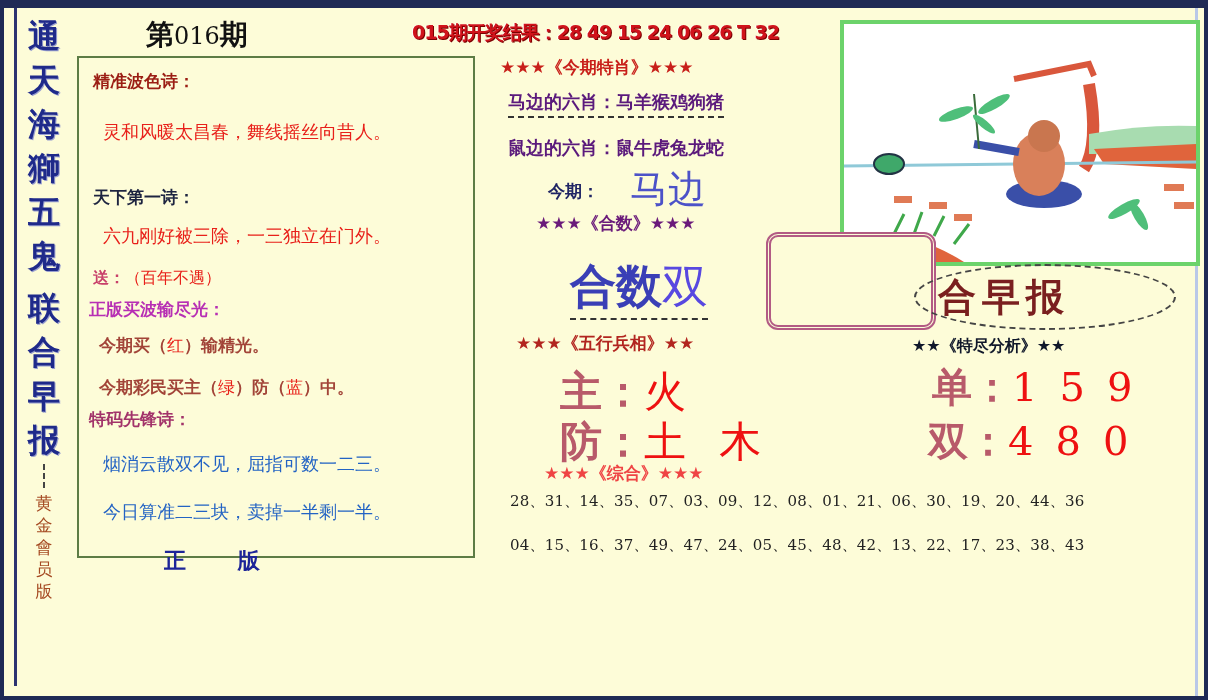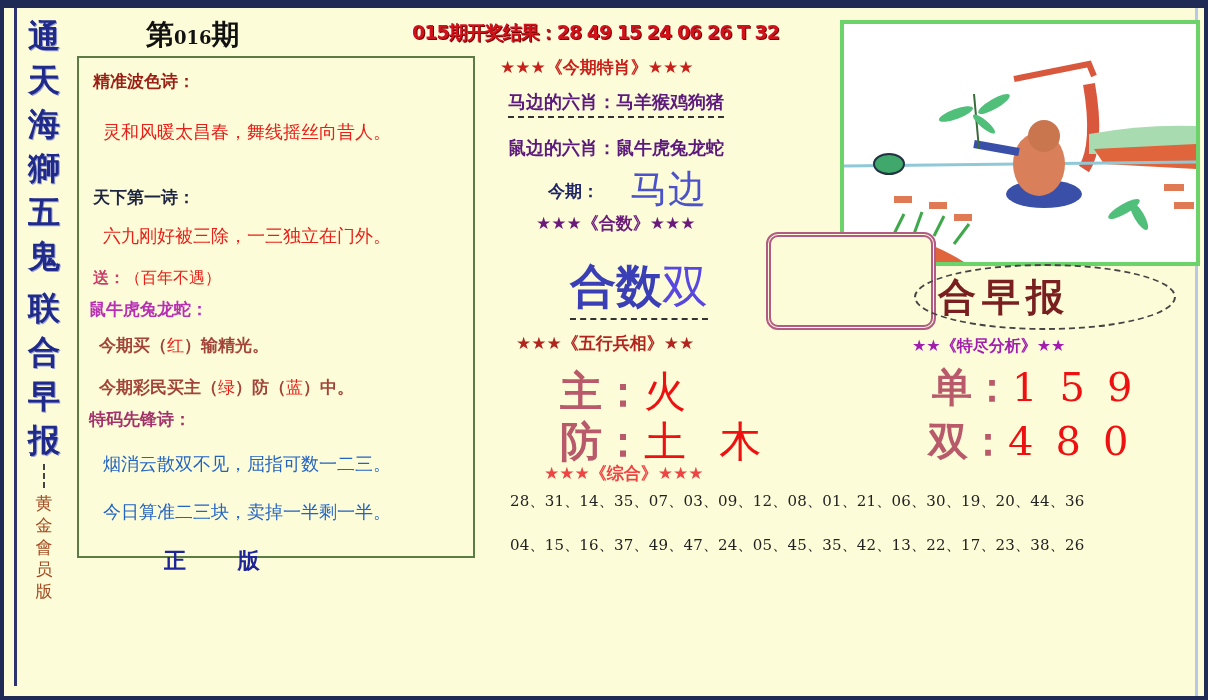--- a/index.html
+++ b/index.html
@@ -7,21 +7,21 @@
   .frame { position: absolute; left: 0; top: 0; width: 1208px; height: 700px; background: #fdfcd8; border: 4px solid #1f2a55; border-top-width: 8px; }
   .left-rule { position: absolute; left: 10px; top: 0; bottom: 10px; width: 3px; background: #2c3370; }
   .right-rule { position: absolute; right: 6px; top: 0; bottom: 0; width: 3px; background: #b9c8e8; }
   .vtitle { position: absolute; left: 18px; top: 6px; width: 44px; display: flex; flex-direction: column; align-items: center; }
   .vtitle .ch { font-family: "DejaVu Serif", serif; font-weight: bold; font-size: 32px; color: #1f2a8a; line-height: 44px; text-shadow: 1px 1px 0 #9aa0d0; }
   .vtitle .gap { height: 8px; }
   .vsub { position: absolute; left: 30px; top: 456px; width: 20px; display: flex; flex-direction: column; align-items: center; }
   .vsub .dash { width: 2px; height: 24px; border-left: 2px dashed #444; margin-bottom: 4px; }
   .vsub .ch { font-family: "DejaVu Serif", serif; font-size: 17px; color: #a54a22; line-height: 22px; }
   .issue { position: absolute; left: 142px; top: 8px; font-family: "DejaVu Serif", serif; font-size: 28px; color: #111; font-weight: bold; }
-  .issue .num { font-weight: bold; font-size: 18px; margin-top: 36px; }
+  .issue .num { font-weight: normal; font-size: 24px; margin-top: 36px; }
   .result-line { position: absolute; left: 408px; top: 12px; font-size: 19px; font-weight: bold; color: #d0131b; letter-spacing: -1px; text-shadow: 1px 1px 0 #7a0000, -1px 0 0 #fff; }
   .poem-box { position: absolute; left: 73px; top: 48px; width: 398px; height: 502px; border: 2px solid #5d7c45; border-top-width: 2px; }
   .poem-box .lbl { position: absolute; left: 14px; font-weight: bold; font-size: 17px; }
   .poem-box .line { position: absolute; left: 24px; font-family: "DejaVu Serif", serif; font-size: 18px; white-space: nowrap; }
   .red { color: #e8201a; }
   .blue { color: #2363c4; }
   .lbl-red { color: #9b1e14; }
   .lbl-dark { color: #1d2440; }
   .lbl-pink { color: #c8406a; }
   .lbl-magenta { color: #b72fb4; }
@@ -34,21 +34,21 @@
   .heshu { position: absolute; left: 86px; top: 208px; font-size: 46px; font-weight: bold; color: #3a3fb6; border-bottom: 2px dashed #333; text-align: center; }
   .heshu .v { font-weight: normal; color: #5848e0; font-family: "DejaVu Serif", serif; }
   .wx { position: absolute; font-family: "DejaVu Serif", serif; font-size: 42px; white-space: nowrap; }
   .wx .k { color: #b85a6a; font-weight: bold; }
   .wx .v { color: #ee1111; }
   .numbers { position: absolute; left: 506px; font-family: "DejaVu Serif", serif; font-size: 15px; color: #222; white-space: nowrap; letter-spacing: 0.2px; }
   .picture { position: absolute; left: 836px; top: 12px; width: 360px; height: 246px; border: 4px solid #6cd36b; background: #fff; overflow: hidden; }
   .stamp { position: absolute; left: 762px; top: 224px; width: 170px; height: 98px; border: 5px double #b25b84; border-radius: 12px; background: #fdfcd8; }
   .brand { position: absolute; left: 910px; top: 256px; width: 262px; height: 66px; border: 2px dashed #444; border-radius: 50%; }
   .brand span { position: absolute; left: 22px; top: 6px; font-size: 38px; font-weight: bold; color: #7a1f1f; letter-spacing: 6px; }
-  .analysis { position: absolute; left: 908px; top: 328px; font-size: 16px; font-weight: bold; color: #a21caf; white-space: nowrap; }
+  .analysis { position: absolute; left: 908px; top: 328px; font-size: 16px; font-weight: bold; color: #0f172a; white-space: nowrap; }
   .oddeven { position: absolute; font-family: "DejaVu Serif", serif; font-size: 40px; white-space: nowrap; }
   .oddeven .k { color: #b85a6a; font-weight: bold; }
   .oddeven .v { color: #ee1111; letter-spacing: 22px; }
 </style>
 </head>
 <body>
 
 <div class="frame">
   <div class="left-rule"></div>
   <div class="right-rule"></div>
@@ -83,21 +83,21 @@
   <div class="poem-box">
     <div class="lbl lbl-red" style="top:12px">精准波色诗：</div>
     <div class="line red" style="top:62px">灵和风暖太昌春，舞线摇丝向昔人。</div>
 
     <div class="lbl lbl-dark" style="top:128px">天下第一诗：</div>
     <div class="line red" style="top:166px">六九刚好被三除，一三独立在门外。</div>
 
     <div class="lbl" style="top:210px; font-size:16px">
       <span class="lbl-pink">送：</span><span class="red" style="font-weight:normal">（百年不遇）</span>
     </div>
-    <div class="lbl lbl-magenta" style="top:240px; left:10px">鼠牛虎兔龙蛇：</div>
+    <div class="lbl lbl-magenta" style="top:240px; left:10px">正版买波输尽光：</div>
 
     <div class="lbl lbl-brown" style="top:276px; left:20px">
       <span>今期买（</span><span class="red" style="font-weight:normal">红</span><span>）输精光。</span>
     </div>
     <div class="lbl lbl-brown" style="top:318px; left:20px">
       <span>今期彩民买主（</span><span class="red" style="font-weight:normal">绿</span><span>）防（</span><span class="red" style="font-weight:normal">蓝</span><span>）中。</span>
     </div>
     <div class="lbl lbl-magenta" style="top:350px; left:10px; color:#a2336a">特码先锋诗：</div>
     <div class="line blue" style="top:442px">今日算准二三块，卖掉一半剩一半。</div>
     <div class="line blue" style="top:394px">烟消云散双不见，屈指可数一二三。</div>
@@ -118,21 +118,21 @@
   <div class="stars-title" style="left:512px; top:324px; color:#b2251f">★★★《五行兵相》★★</div>
   <div class="wx" style="left:556px; top:356px">
     <span class="k">主：</span><span class="v">火</span>
   </div>
   <div class="wx" style="left:556px; top:406px">
     <span class="k">防：</span><span class="v" style="letter-spacing:10px">土 木</span>
   </div>
 
   <div class="stars-title" style="left:540px; top:454px; color:#ef4444">★★★《综合》★★★</div>
   <div class="numbers" style="top:484px">28、31、14、35、07、03、09、12、08、01、21、06、30、19、20、44、36</div>
-  <div class="numbers" style="top:528px">04、15、16、37、49、47、24、05、45、35、42、13、22、17、23、38、26</div>
+  <div class="numbers" style="top:528px">04、15、16、37、49、47、24、05、45、48、42、13、22、17、23、38、43</div>
 
   <div class="picture">
     <svg width="352" height="238" viewBox="0 0 352 238">
       <rect width="352" height="238" fill="#ffffff"></rect>
       <path d="M245 60 C252 100 250 130 240 145" stroke="#d9573c" stroke-width="12" fill="none"></path>
       <path d="M170 55 L245 40 L250 52" stroke="#d9573c" stroke-width="6" fill="none"></path>
       <path d="M245 110 Q300 100 352 102 L352 130 L245 130 Z" fill="#a8dcb0"></path>
       <path d="M250 125 L352 120 L352 145 L260 140 Z" fill="#e0643c"></path>
       <line x1="0" y1="142" x2="352" y2="138" stroke="#8fc9d8" stroke-width="3"></line>
       <ellipse cx="45" cy="140" rx="15" ry="10" fill="#3fa86a" stroke="#234" stroke-width="2"></ellipse>

